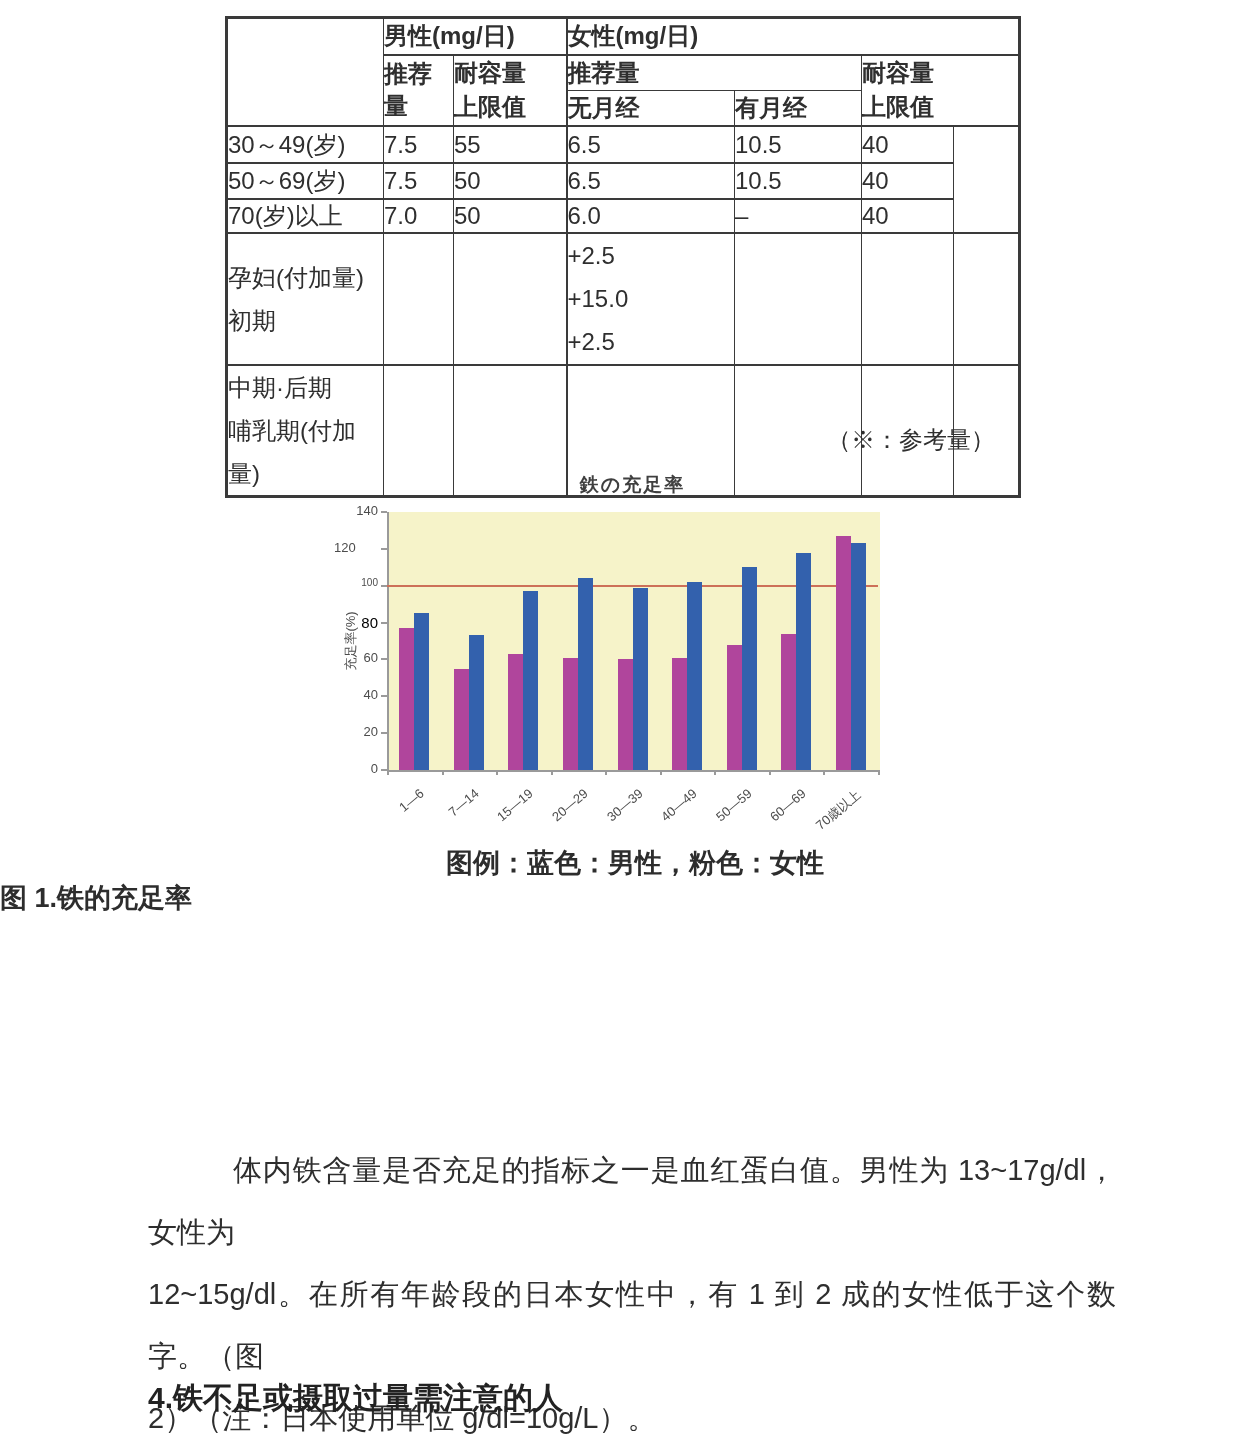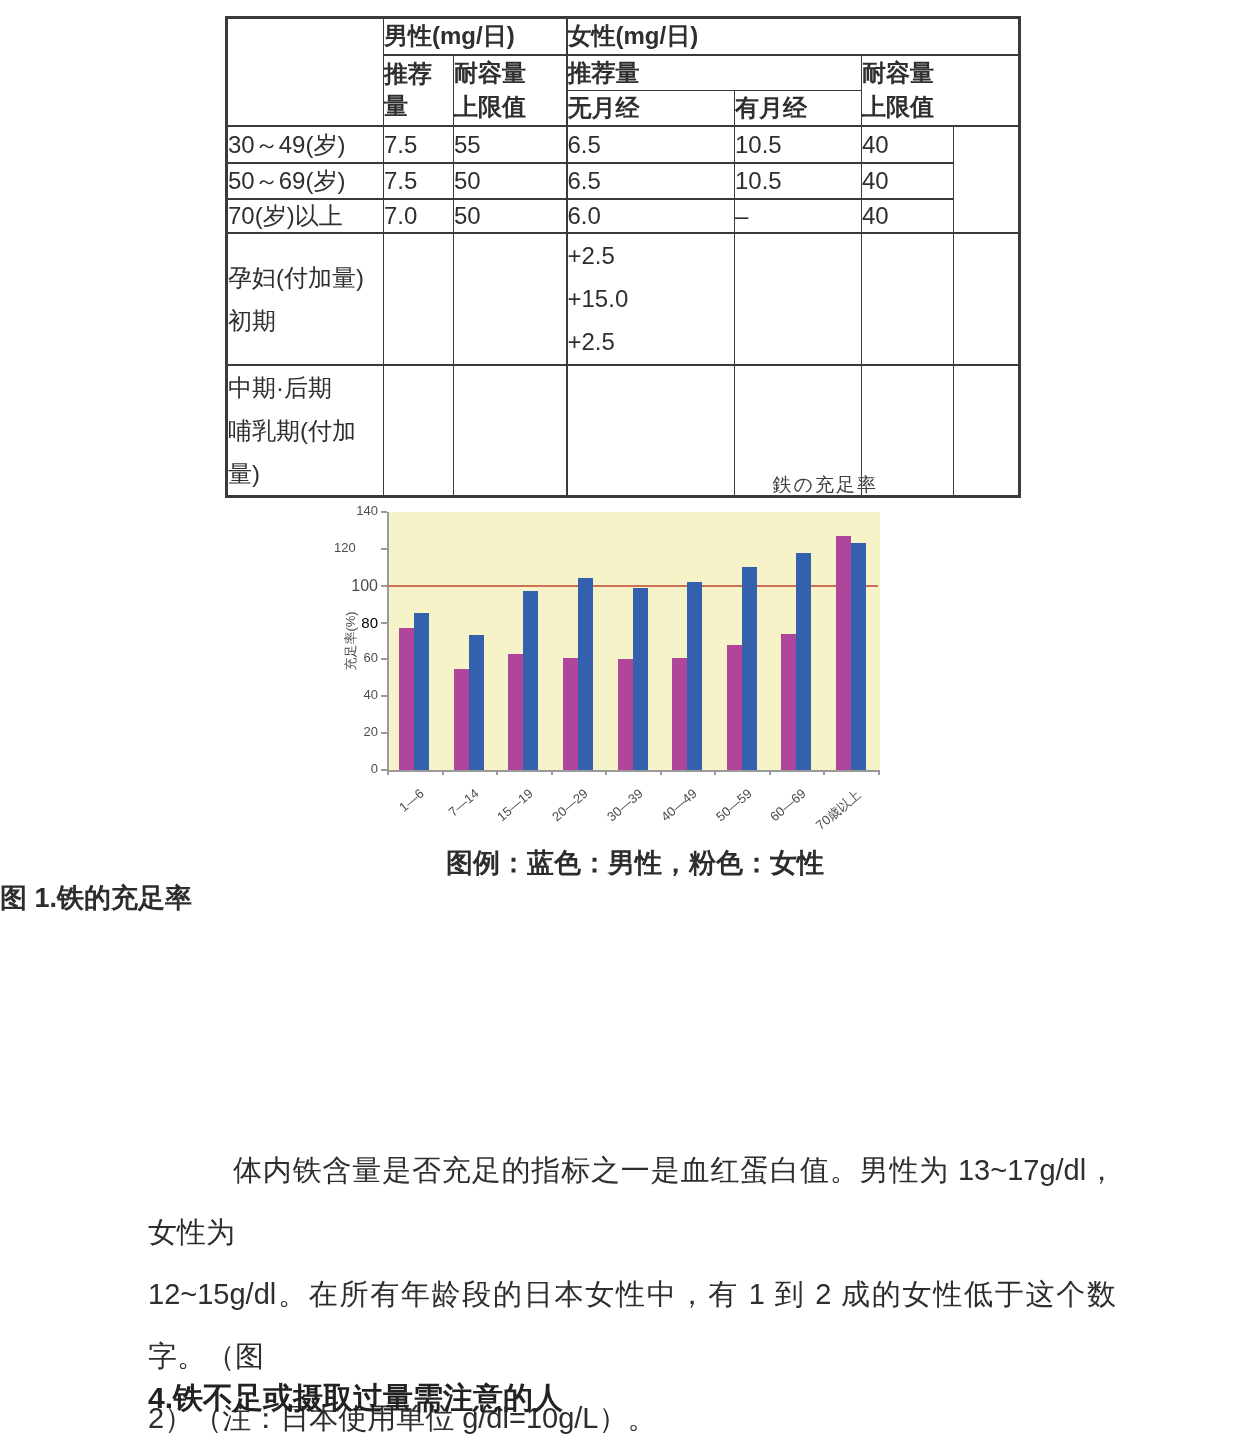--- a/index.html
+++ b/index.html
@@ -15,22 +15,22 @@
   tr.rt td,tr.rt th{border-top-width:2.5px;}
   .bl-thick{border-left-width:2.5px !important;}
   .multiline{white-space:pre-line;line-height:1.8;}
   .ul-head{white-space:pre-line;line-height:1.45;}
 
   .footnote{position:absolute;left:600px;top:424px;width:395px;text-align:right;
             font-size:24px;color:#2f2f2f;}
 
   
   .chart{position:absolute;left:330px;top:468px;width:565px;height:372px;}
-  .chart-title{position:absolute;left:57px;top:4px;width:491px;text-align:right;
-               font-size:19px;font-weight:400;color:#3f3f3f;letter-spacing:2px;}
+  .chart-title{position:absolute;left:57px;top:4px;width:491px;text-align:center;
+               font-size:19px;font-weight:700;color:#3f3f3f;letter-spacing:2px;}
   .chart-plot{position:absolute;left:57px;top:44px;width:491px;height:258px;
               border-left:2px solid #9a9a9a;border-bottom:2px solid #9a9a9a;}
   .chart-ylabel{position:absolute;left:-40px;top:165px;width:120px;height:16px;text-align:center;
                 font-size:13px;color:#4c4c4c;transform:rotate(-90deg);}
 
   
   .legend-note{position:absolute;left:15px;top:845px;width:1240px;text-align:center;
                font-size:27px;font-weight:bold;color:#2d2d2d;}
   .fig-caption{position:absolute;left:0px;top:880px;width:1240px;text-align:left;
                font-size:27px;font-weight:bold;color:#2d2d2d;}
@@ -117,36 +117,37 @@
       <td></td>
       <td></td>
       <td class="bl-thick"></td>
       <td></td>
       <td></td>
       <td></td>
     </tr>
   </tbody>
     </table>
 
+  <div class="footnote">（※：参考量）</div>
 
   <div class="chart">
     <div class="chart-title">鉄の充足率</div>
     <div class="chart-ylabel">充足率(%)</div>
     <div class="chart-plot" style="background: rgb(246, 243, 201);"></div>
   <div style="position: absolute; left: 4px; top: 293px; width: 44px; height: 18px; text-align: right; font-size: 13px; color: rgb(76, 76, 76);">0</div>
       <div style="position: absolute; left: 51px; top: 301px; width: 6px; height: 2px; background: rgb(154, 154, 154);"></div>
       <div style="position: absolute; left: 4px; top: 256.143px; width: 44px; height: 18px; text-align: right; font-size: 13px; color: rgb(76, 76, 76);">20</div>
       <div style="position: absolute; left: 51px; top: 264.143px; width: 6px; height: 2px; background: rgb(154, 154, 154);"></div>
       <div style="position: absolute; left: 4px; top: 219.286px; width: 44px; height: 18px; text-align: right; font-size: 13px; color: rgb(76, 76, 76);">40</div>
       <div style="position: absolute; left: 51px; top: 227.286px; width: 6px; height: 2px; background: rgb(154, 154, 154);"></div>
       <div style="position: absolute; left: 4px; top: 182.429px; width: 44px; height: 18px; text-align: right; font-size: 13px; color: rgb(76, 76, 76);">60</div>
       <div style="position: absolute; left: 51px; top: 190.429px; width: 6px; height: 2px; background: rgb(154, 154, 154);"></div>
       <div style="position: absolute; left: 4px; top: 145.571px; width: 44px; height: 18px; text-align: right; font-size: 15px; color: #000000;">80</div>
       <div style="position: absolute; left: 51px; top: 153.571px; width: 6px; height: 2px; background: rgb(154, 154, 154);"></div>
-      <div style="position: absolute; left: 4px; top: 108.714px; width: 44px; height: 18px; text-align: right; font-size: 16px; color: rgb(76, 76, 76);">100</div>
+      <div style="position: absolute; left: 4px; top: 108.714px; width: 44px; height: 18px; text-align: right; font-size: 10px; color: rgb(76, 76, 76);">100</div>
       <div style="position: absolute; left: 51px; top: 116.714px; width: 6px; height: 2px; background: rgb(154, 154, 154);"></div>
       <div style="position: absolute; left: 4px; top: 71.8571px; width: 44px; height: 18px; text-align: left; font-size: 13px; color: rgb(76, 76, 76);">120</div>
       <div style="position: absolute; left: 51px; top: 79.8571px; width: 6px; height: 2px; background: rgb(154, 154, 154);"></div>
       <div style="position: absolute; left: 4px; top: 35px; width: 44px; height: 18px; text-align: right; font-size: 13px; color: rgb(76, 76, 76);">140</div>
       <div style="position: absolute; left: 51px; top: 43px; width: 6px; height: 2px; background: rgb(154, 154, 154);"></div>
       <div style="position: absolute; left: 57px; top: 116.714px; width: 491px; height: 2.5px; background: rgb(205, 112, 88);"></div>
       <div style="position: absolute; left: 69.2778px; top: 160.1px; width: 15px; height: 141.9px; background: rgb(176, 69, 156);"></div>
       <div style="position: absolute; left: 84.2778px; top: 145.357px; width: 15px; height: 156.643px; background: rgb(51, 97, 173);"></div>
       <div style="position: absolute; left: 57px; top: 302px; width: 2px; height: 5px; background: rgb(154, 154, 154);"></div>
       <div style="position: absolute; left: 12.2778px; top: 316px; width: 80px; text-align: right; font-size: 13px; color: rgb(76, 76, 76); transform: rotate(-40deg); transform-origin: 100% 50%;">1—6</div>

